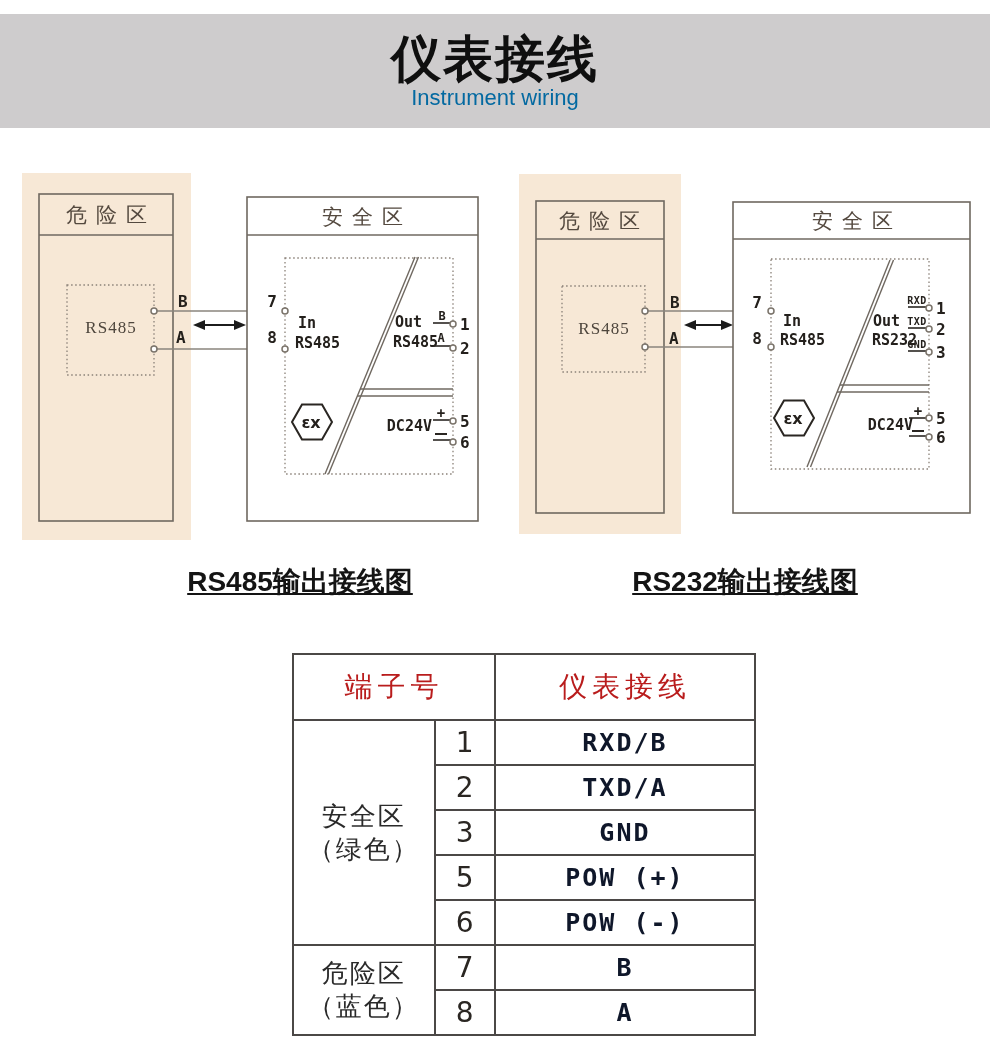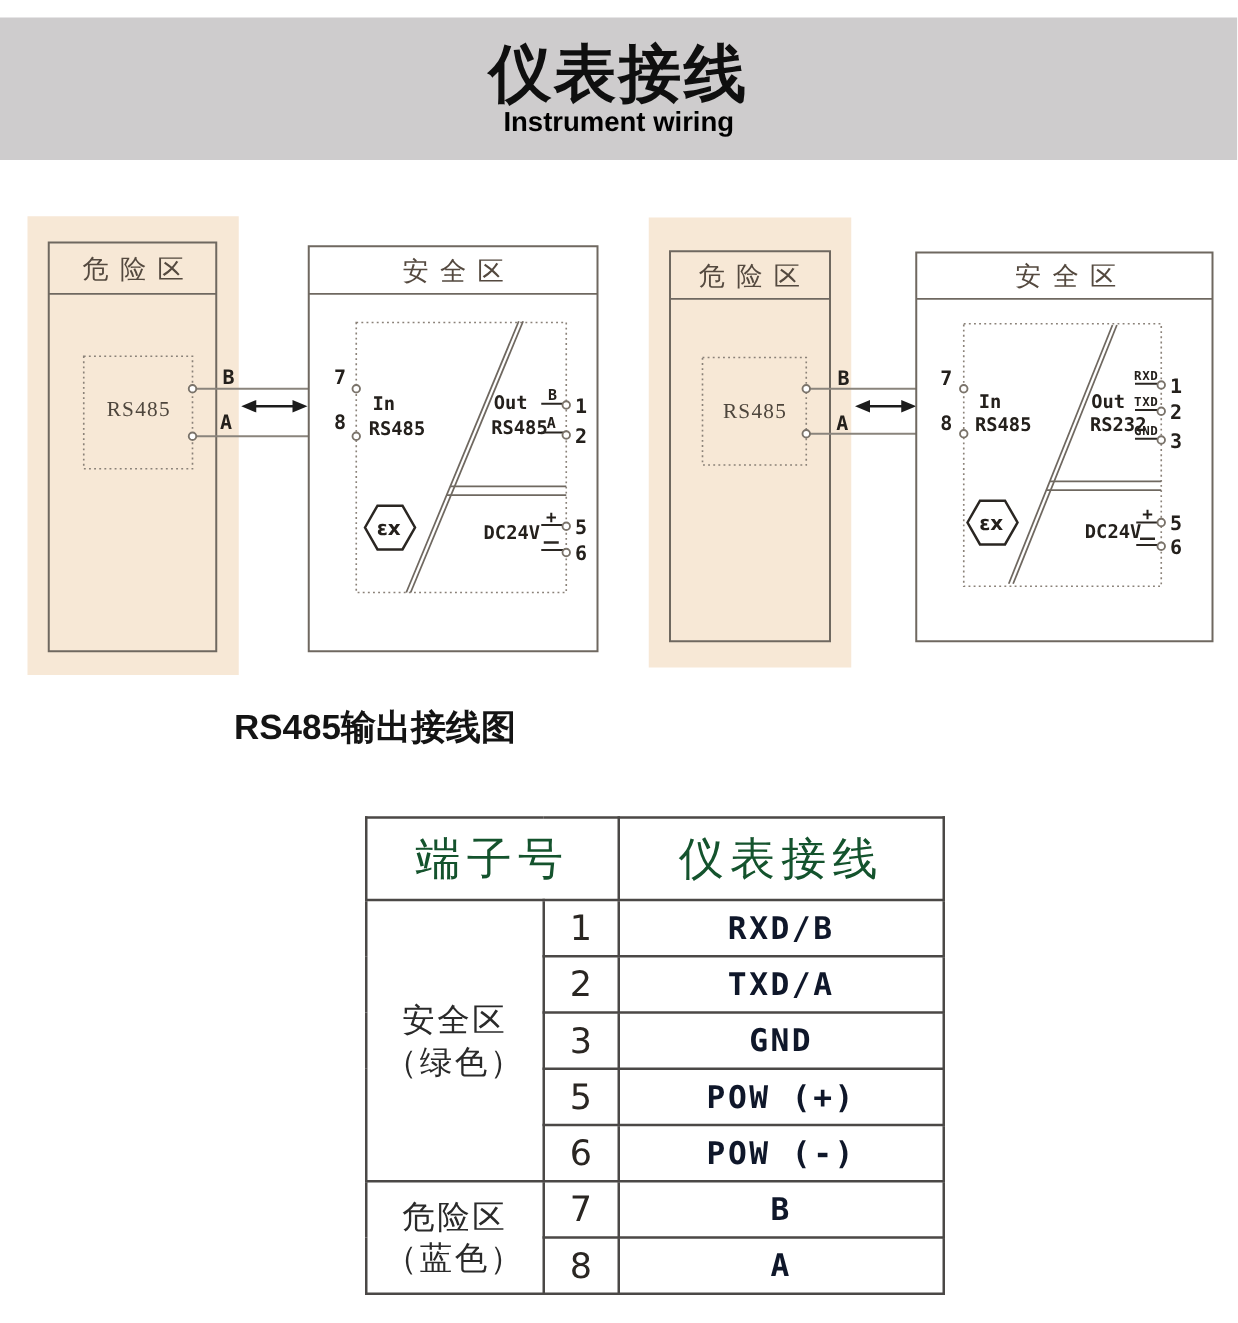--- a/index.html
+++ b/index.html
@@ -3,21 +3,21 @@
 <meta charset="utf-8">
 <style>
   html,body{margin:0;padding:0;background:#ffffff;}
   .page{position:relative;width:990px;height:1058px;background:#ffffff;overflow:hidden;
         font-family:"Liberation Sans",sans-serif;}
 
   
   .banner{position:absolute;left:0;top:14px;width:990px;height:114px;background:#cecccd;
           display:flex;flex-direction:column;align-items:center;justify-content:center;}
   .banner-title{font-size:50px;line-height:54px;font-weight:700;color:#0f0f0f;letter-spacing:2px;margin:0;}
-  .banner-sub{font-size:22px;line-height:24px;font-weight:700;color:#000000;margin:0;}
+  .banner-sub{font-size:22px;line-height:24px;font-weight:400;color:#0369a1;margin:0;}
 
   
   .svg1{position:absolute;left:15px;top:168px;}
   .svg2{position:absolute;left:505px;top:168px;}
 
   svg text{fill:#1f1c19;}
   .mono{font-family:"DejaVu Sans Mono",monospace;font-weight:bold;fill:#24201c;}
   .t16{font-size:16px;} .t15{font-size:15px;} .t12{font-size:12px;}
   .t14{font-size:14px;} .t10{font-size:10px;letter-spacing:0.5px;}
   .zone-hdr{font-family:"DejaVu Serif","Liberation Serif",serif;font-size:21px;
@@ -34,31 +34,31 @@
   .wire{stroke:#8a847c;stroke-width:1.6;}
   .term{fill:#ffffff;stroke:#7a736a;stroke-width:1.5;}
   .ul{stroke:#2a2622;stroke-width:1.6;}
   .neg{stroke:#2a2622;stroke-width:2;}
   .arrow-ln{stroke:#1c1c1c;stroke-width:2;}
   .arrow-hd{fill:#1c1c1c;stroke:none;}
   .hex{fill:none;stroke:#2a2622;stroke-width:2;}
 
   
   .caption{position:absolute;top:563px;width:300px;text-align:center;
-           font-size:28px;font-weight:700;color:#141414;}
+           font-size:28px;font-weight:700;color:#141414;text-decoration:underline;}
   .cap1{left:150px;} .cap2{left:595px;}
 
   
   .tbl-wrap{position:absolute;left:292px;top:653px;}
   table.tbl{border-collapse:collapse;table-layout:fixed;width:464px;}
   table.tbl td{border:2px solid #4b4846;text-align:center;vertical-align:middle;padding:0;}
   .col-grp{width:141px;} .col-no{width:60px;} .col-desc{width:259px;}
   .hdr-row td{height:64px;}
   .data-row td{height:43px;}
-  .zh-hd{font-size:36px;letter-spacing:5px;color:#14532d;font-weight:400;}
+  .zh-hd{font-size:28px;letter-spacing:5px;color:#b91c1c;font-weight:400;}
   .zh-grp{font-size:26px;letter-spacing:2px;color:#2a2a2a;font-weight:400;line-height:33px;}
   .num-cell{font-family:"DejaVu Sans","Liberation Sans",sans-serif;font-size:28px;color:#2a2622;}
   .desc-cell{font-family:"DejaVu Sans Mono",monospace;font-weight:bold;font-size:25px;
              letter-spacing:2px;color:#0f172a;}
 </style>
 </head>
 <body>
 
 <div class="page">
 
@@ -189,20 +189,21 @@
     <line class="ul" x1="404" y1="250" x2="422" y2="250"></line>
     <circle class="term" cx="424" cy="250" r="3"></circle>
     <text class="mono t16" x="431" y="256">5</text>
     <line class="neg" x1="407" y1="263" x2="419" y2="263"></line>
     <line class="ul" x1="404" y1="268" x2="422" y2="268"></line>
     <circle class="term" cx="424" cy="269" r="3"></circle>
     <text class="mono t16" x="431" y="275">6</text>
   </svg>
 
   <div class="caption cap1">RS485输出接线图</div>
+  <div class="caption cap2">RS232输出接线图</div>
 
   <div class="tbl-wrap">
     <table class="tbl">
       <colgroup>
           <col class="col-grp">
           <col class="col-no">
           <col class="col-desc">
         </colgroup>
       <tbody>
           <tr class="hdr-row">

